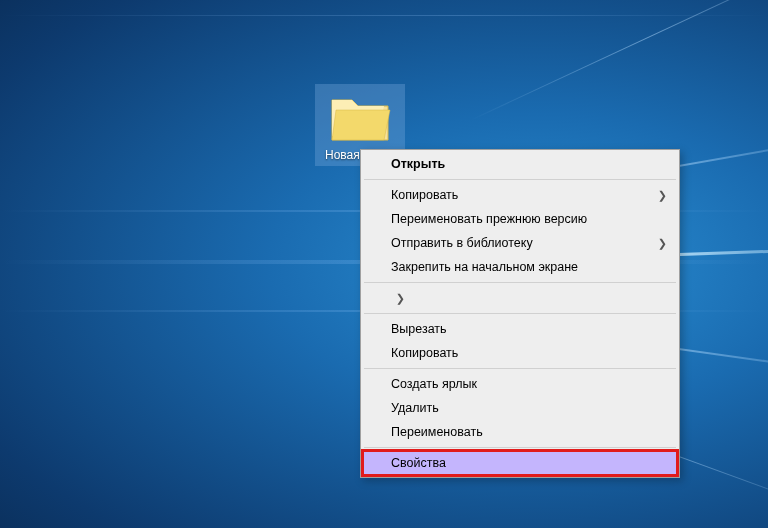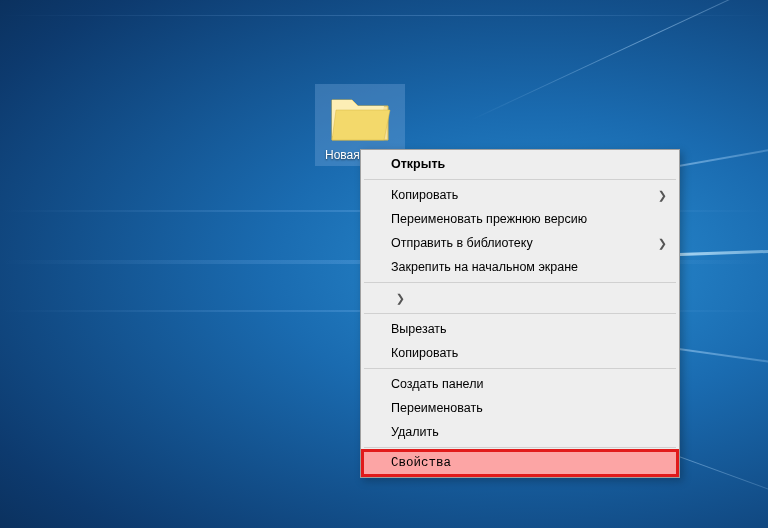--- a/index.html
+++ b/index.html
@@ -91,24 +91,23 @@
       color: #555;
       font-size: 11px;
     }
     .menu-item.bold .label { font-weight: 600; }
     .menu-sep {
       height: 1px;
       background: #d0d0d0;
       margin: 3px 1px;
     }
     .menu-item.highlighted {
-      background: #fca5a5;
+      background: #c4b5fd;
       outline: 3px solid #e11b1b;
       outline-offset: -1px;
-      font-family: Liberation Mono, monospace;
     }
     .shield-icon {
       width: 16px; height: 16px;
     }
   </style>
 </head>
 <body>
 
 <div class="hbar h0"></div>
 <div class="hbar h1"></div>
@@ -178,33 +177,33 @@
 
   <div class="menu-item">
     <span class="icon-slot"></span>
     <span class="label">Копировать</span>
   </div>
 
   <div class="menu-sep"></div>
 
   <div class="menu-item">
     <span class="icon-slot"></span>
-    <span class="label">Создать панели</span>
+    <span class="label">Создать ярлык</span>
+  </div>
+
+  <div class="menu-item">
+    <span class="icon-slot"></span>
+    <span class="label">Удалить</span>
   </div>
 
   <div class="menu-item">
     <span class="icon-slot"></span>
     <span class="label">Переименовать</span>
   </div>
 
-  <div class="menu-item">
-    <span class="icon-slot"></span>
-    <span class="label">Удалить</span>
-  </div>
-
   <div class="menu-sep"></div>
 
   <div class="menu-item highlighted">
     <span class="icon-slot"></span>
     <span class="label">Свойства</span>
   </div>
 
 </div>
 
 </body></html>

